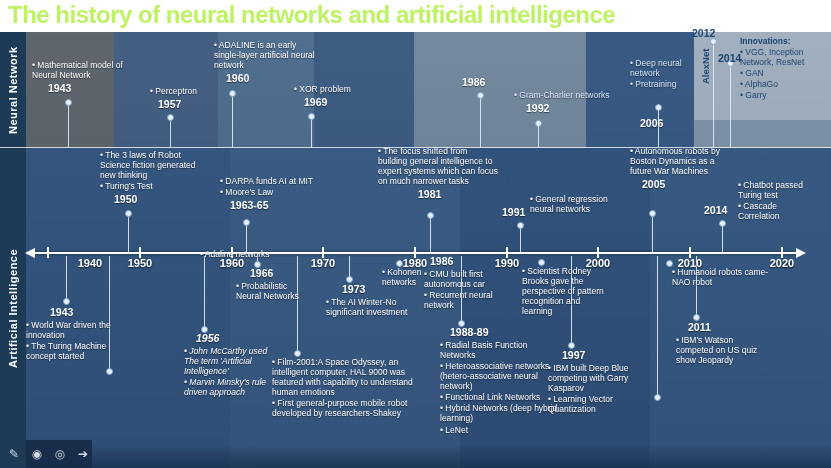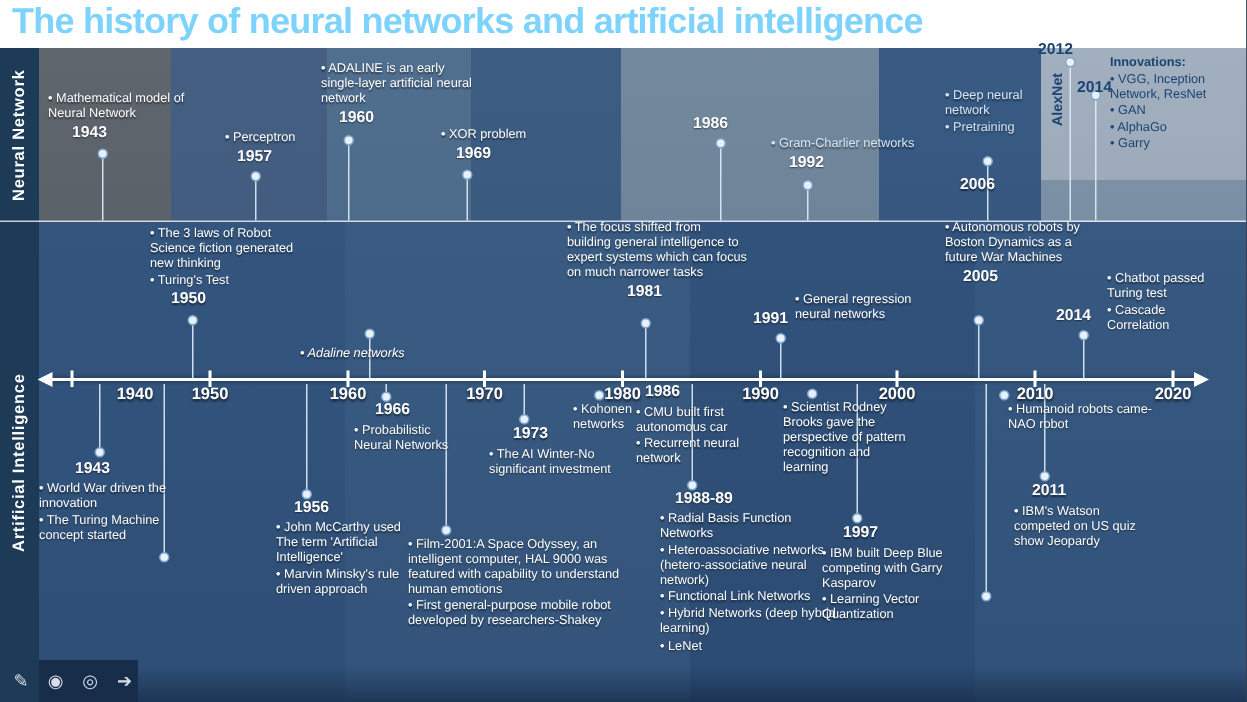--- a/index.html
+++ b/index.html
@@ -4,21 +4,21 @@
 <style>
   html,body{margin:0;padding:0;background:#222;}
   .stage{position:relative;width:831px;height:468px;overflow:hidden;
          font-family:"Liberation Sans",sans-serif;background:#41638c;}
   
   .patch{position:absolute;z-index:1;}
   .overlay{position:absolute;inset:0;z-index:2;
            background:linear-gradient(rgba(42,76,116,.30),rgba(26,54,92,.42));}
   
   .titlebar{position:absolute;left:0;top:0;width:100%;height:32px;background:#ffffff;z-index:3;}
-  .title{position:absolute;left:8px;top:1px;font-size:24px;font-weight:bold;color:#7dd3fc;
+  .title{position:absolute;left:8px;top:1px;font-size:24px;font-weight:bold;color:#bef264;
          letter-spacing:-0.5px;z-index:4;white-space:nowrap;}
   
   .strip{position:absolute;left:0;width:26px;background:#1d3a57;z-index:4;}
   .vlabel{width:100%;height:100%;display:flex;align-items:center;justify-content:center;
           color:#fff;font-weight:bold;font-size:11px;letter-spacing:.5px;
           writing-mode:vertical-rl;transform:rotate(180deg);}
   .divider{position:absolute;left:0;top:147px;width:100%;height:1px;
            background:rgba(255,255,255,.75);z-index:4;}
   
   .axis{position:absolute;left:34px;top:252px;width:763px;height:2px;background:#fff;z-index:4;
@@ -173,20 +173,25 @@
   <div class="ln" style="left:730px;top:66px;height:81px;"></div>
 
   <div class="ev" style="left:100px;top:150px;width:108px;">
     <div class="tline">• The 3 laws of Robot Science fiction generated new thinking</div>
     <div class="tline">• Turing's Test</div>
     <div class="yr" style="padding-left:14px;">1950</div>
   </div>
   <div class="dot" style="left:125px;top:210px;"></div>
   <div class="ln" style="left:128px;top:216px;height:36px;"></div>
 
+  <div class="ev" style="left:220px;top:176px;width:118px;">
+    <div class="tline">• DARPA funds AI at MIT</div>
+    <div class="tline">• Moore's Law</div>
+    <div class="yr" style="padding-left:10px;">1963-65</div>
+  </div>
   <div class="dot" style="left:243px;top:219px;"></div>
   <div class="ln" style="left:246px;top:225px;height:27px;"></div>
 
   <div class="ev" style="left:378px;top:146px;width:120px;">
     <div class="tline">• The focus shifted from building general intelligence to expert systems which can focus on much narrower tasks</div>
     <div class="yr" style="padding-left:40px;">1981</div>
   </div>
   <div class="dot" style="left:427px;top:212px;"></div>
   <div class="ln" style="left:430px;top:218px;height:34px;"></div>
 
@@ -222,27 +227,27 @@
     <div class="yr" style="padding-left:24px;">1943</div>
     <div class="tline">• World War driven the innovation</div>
     <div class="tline">• The Turing Machine concept started</div>
   </div>
 
   <div class="ln" style="left:109px;top:256px;height:114px;"></div>
   <div class="dot" style="left:106px;top:368px;"></div>
 
   <div class="ln" style="left:204px;top:256px;height:72px;"></div>
   <div class="dot" style="left:201px;top:326px;"></div>
-  <div class="ev yr-first" style="left:184px;top:332px;width:88px;">
+  <div class="ev yr-first" style="left:184px;top:332px;width:88px;font-style:italic;">
     <div class="yr" style="padding-left:12px;">1956</div>
     <div class="tline">• John McCarthy used The term 'Artificial Intelligence'</div>
     <div class="tline">• Marvin Minsky's rule driven approach</div>
   </div>
 
-  <div class="ev" style="left:200px;top:230px;width:95px;font-style:italic;">
+  <div class="ev" style="left:200px;top:249px;width:95px;">
     <div class="tline">• Adaline networks</div>
   </div>
 
   <div class="ln" style="left:257px;top:256px;height:8px;"></div>
   <div class="dot" style="left:254px;top:261px;"></div>
   <div class="ev yr-first" style="left:236px;top:267px;width:75px;">
     <div class="yr" style="padding-left:14px;">1966</div>
     <div class="tline">• Probabilistic Neural Networks</div>
   </div>
 

